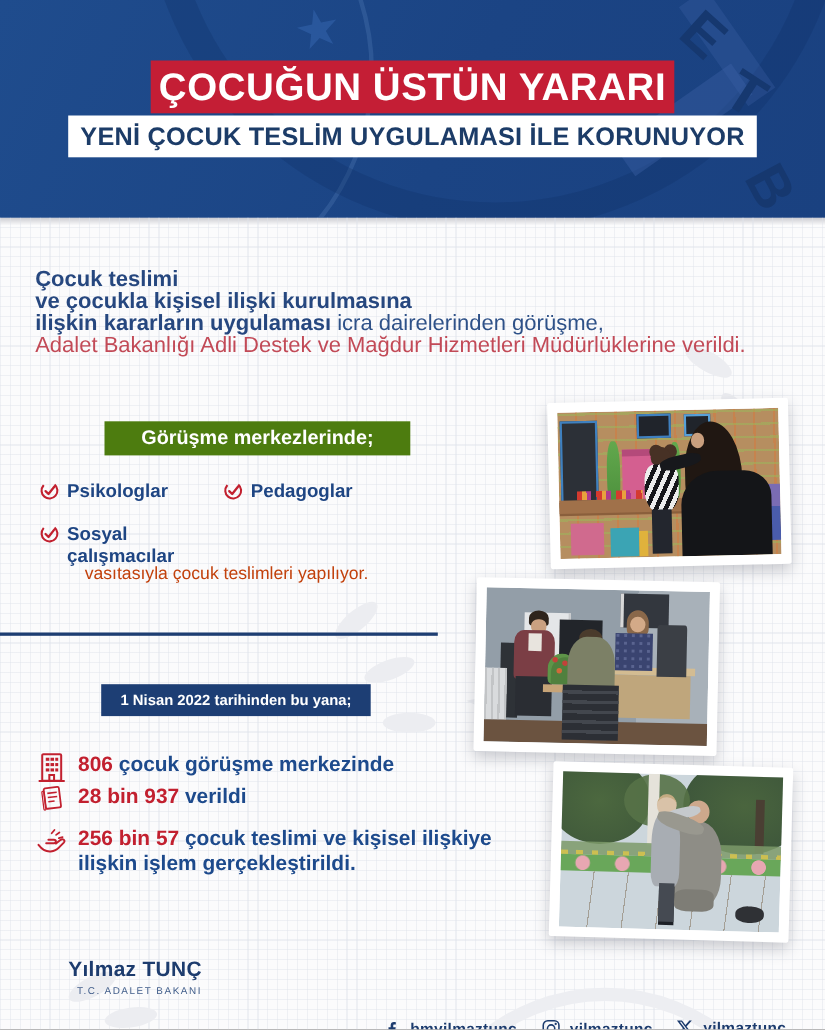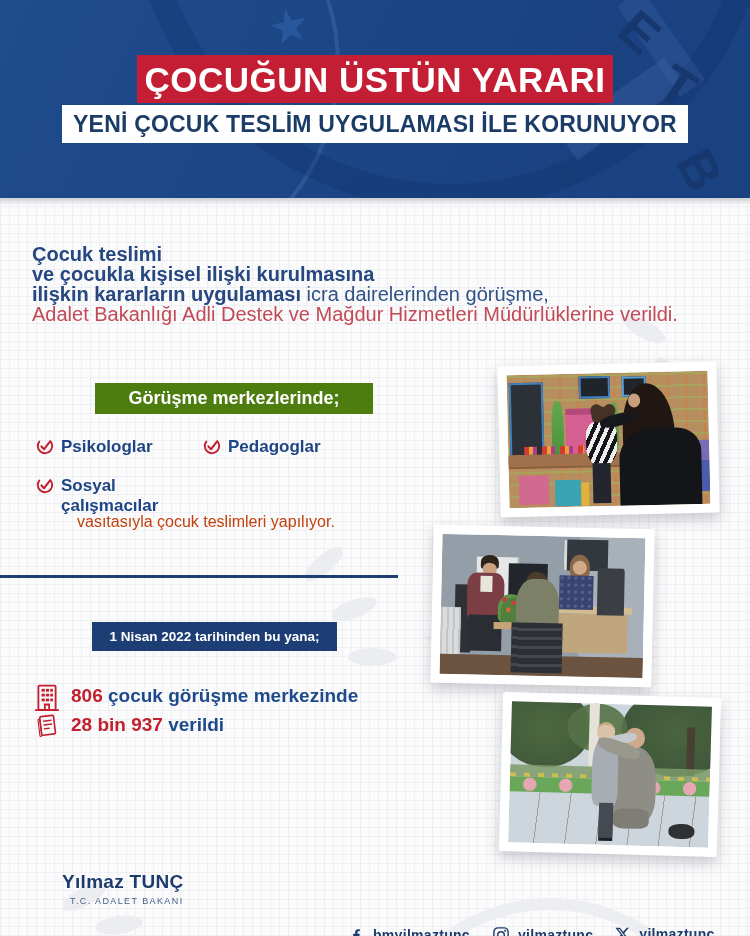--- a/index.html
+++ b/index.html
@@ -268,20 +268,33 @@
           <rect x="5" y="2" width="14.5" height="19.5" rx="1.5" fill="none" stroke="#c2202f" stroke-width="1.7"></rect>
           <rect x="3" y="4.5" width="2" height="18" rx="1" fill="none" stroke="#c2202f" stroke-width="1.2"></rect>
           <line x1="8" y1="7" x2="17" y2="7" stroke="#c2202f" stroke-width="1.5"></line>
           <line x1="8" y1="11" x2="17" y2="11" stroke="#c2202f" stroke-width="1.5"></line>
           <line x1="8" y1="15" x2="14" y2="15" stroke="#c2202f" stroke-width="1.5"></line>
         </svg>
     </div>
     <div class="stat-text"><span class="num">28 bin 937</span><span> verildi</span></div>
   </div>
 
+  <div class="stat-row stat-3">
+    <div class="ic">
+      <svg width="28" height="26" viewBox="0 0 28 26">
+          <path d="M2 17 q5 6.5 11 6 q5 -.5 7.5 -3.5 l4.5 -4.5 q1.4 -1.6 -.3 -2.8 q-1.2 -.8 -2.8 .5 l-4 3.2" fill="none" stroke="#c2202f" stroke-width="1.8" stroke-linecap="round"></path>
+          <path d="M9 15.5 h7 q1.8 0 1.8 -1.6 q0 -1.5 -1.8 -1.5 h-5" fill="none" stroke="#c2202f" stroke-width="1.8" stroke-linecap="round"></path>
+          <path d="M14 6.5 l2.5 -3 M18 8 l3 -2.2 M20.5 11 l3.4 -1" fill="none" stroke="#c2202f" stroke-width="1.6" stroke-linecap="round"></path>
+        </svg>
+    </div>
+    <div class="stat-text">
+      <div><span class="num">256 bin 57</span><span> çocuk teslimi ve kişisel ilişkiye</span></div>
+      <div class="l2">ilişkin işlem gerçekleştirildi.</div>
+    </div>
+  </div>
 
   <div class="photo photo1" aria-label="Oyun odasında çocukla ilgilenen uzman">
     <div class="photo-inner">
       <div class="s1-wall"></div>
         <div class="s1-board1"></div>
         <div class="s1-window1"></div>
         <div class="s1-window2"></div>
       <div class="s1-plant1"></div>
         <div class="s1-plant2"></div>
         <div class="s1-dollhouse"></div>

